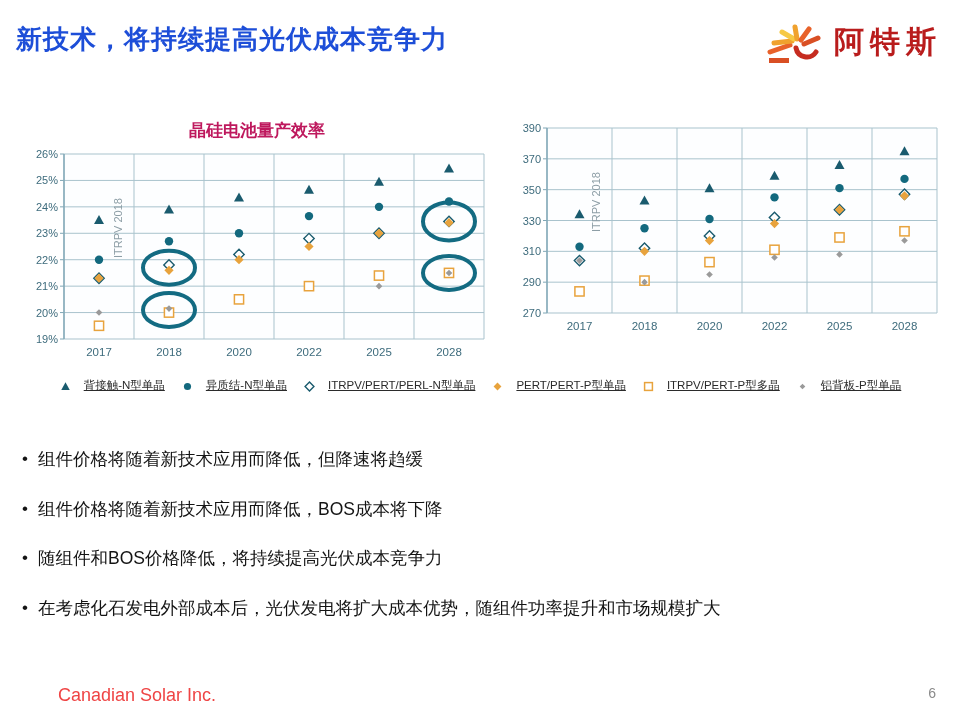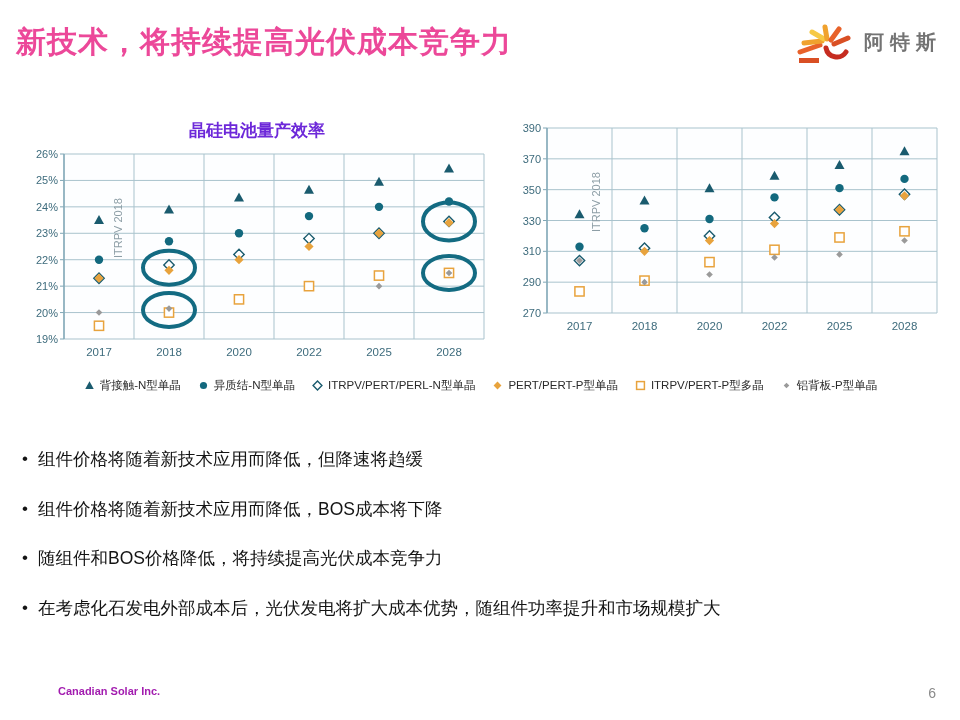--- a/index.html
+++ b/index.html
@@ -12,71 +12,71 @@
     overflow: hidden;
     position: relative;
   }
 
   
   #header {
     position: absolute; left: 0; top: 0; width: 960px; height: 82px;
   }
   #slide-title {
     position: absolute; left: 16px; top: 22px;
-    font-size: 30px; font-weight: bold; letter-spacing: 1px;
-    color: #ec4899;
+    font-size: 26px; font-weight: bold; letter-spacing: 1px;
+    color: #1d4ed8;
     white-space: nowrap;
   }
   #logo-block {
     position: absolute; right: 18px; top: 18px;
     display: flex; align-items: center; gap: 10px;
   }
   #logo-mark { width: 58px; height: 48px; display:block; }
   #logo-text {
-    font-size: 20px; font-weight: bold; color: #737373;
+    font-size: 30px; font-weight: bold; color: #b91c1c;
     letter-spacing: 6px; white-space: nowrap;
   }
 
   
   #charts { position: absolute; left: 0; top: 118px; width: 960px; height: 290px; }
   .chart-card { position: absolute; top: 0; }
   #chart-left  { left: 22px;  width: 470px; }
   #chart-right { left: 505px; width: 440px; }
   .chart-title {
     text-align: center; font-size: 17px; font-weight: bold;
-    color: #6d28d9; height: 26px; line-height: 26px; white-space: nowrap;
+    color: #be185d; height: 26px; line-height: 26px; white-space: nowrap;
   }
   .plot-wrap { position: relative; }
   .plot-svg { display: block; }
 
   
   #legend {
     position: absolute; left: 0; top: 378px; width: 960px;
     display: flex; justify-content: center; align-items: center;
     gap: 16px; font-size: 11.5px; color: #2b2b2b;
     flex-wrap: nowrap;
   }
-  .legend-item { display: flex; align-items: center; gap: 4px; white-space: nowrap; }
+  .legend-item { display: flex; align-items: flex-end; gap: 12px; white-space: nowrap; text-decoration: underline; }
   .legend-mark { width: 13px; height: 13px; display: block; }
 
   
   #bullets { position: absolute; left: 22px; top: 448px; width: 910px; }
   .bullet-row {
     display: flex; align-items: flex-start;
     margin-bottom: 26px; font-size: 17.5px; color: #141414; line-height: 1.35;
   }
   .bullet-dot {
     width: 16px; flex: 0 0 16px; font-size: 17px; line-height: 1.35;
     color: #141414; text-align: left;
   }
   .bullet-text { flex: 1 1 auto; }
 
   
   #footer { position: absolute; left: 0; top: 683px; width: 960px; height: 32px; }
-  #company { position: absolute; left: 58px; top: 2px; font-size: 11px; font-weight: bold; color: #a21caf; }
+  #company { position: absolute; left: 58px; top: 2px; font-size: 18px; font-weight: normal; color: #ef4444; }
   #page-num { position: absolute; right: 24px; top: 2px; font-size: 14px; color: #8a8a8a; }
 </style>
 </head>
 <body>
 
 <div id="header">
   <div id="slide-title">新技术，将持续提高光伏成本竞争力</div>
 
   <div id="logo-block">
     <svg id="logo-mark" viewBox="0 0 58 48">

